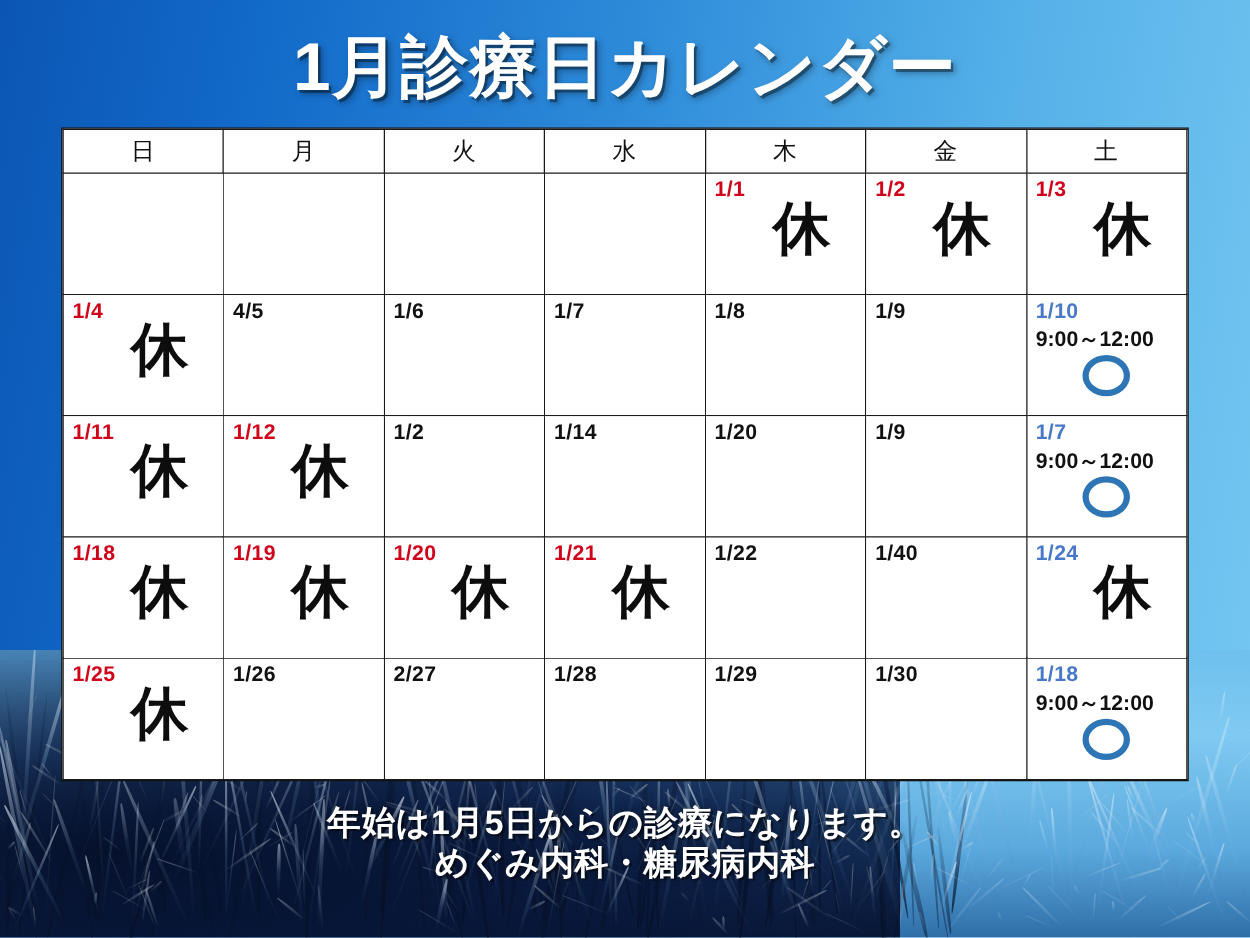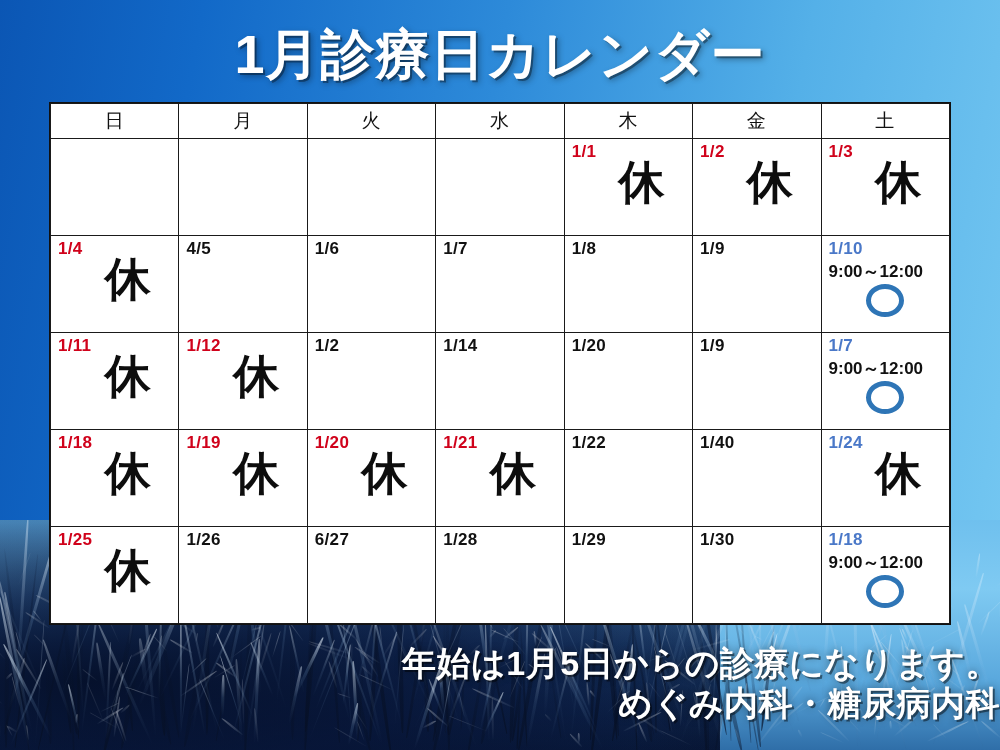--- a/index.html
+++ b/index.html
@@ -184,24 +184,23 @@
     top: 643px;
     text-align: center;
     color: #ffffff;
     font-weight: bold;
     line-height: 1.18;
     text-shadow:
       2px 2px 0 rgba(0,0,0,0.45),
       0 0 8px rgba(0,0,0,0.45);
   }
   .footer-line {
-    font-size: 34px;
+    font-size: 27px;
     white-space: nowrap;
     letter-spacing: 0.5px;
-    text-align: right;
   }
 </style>
 </head>
 <body>
 
 <div id="poster">
 
   <div class="photo-band">
     <div class="photo-sky"></div>
     <div class="photo-dark"></div>
@@ -806,21 +805,21 @@
           </tr>
           <tr>
             <td class="closed">
               <div class="date-label sun">1/25</div>
               <div class="closed-mark">休</div>
             </td>
             <td class="">
               <div class="date-label ">1/26</div>
             </td>
             <td class="">
-              <div class="date-label ">6/27</div>
+              <div class="date-label ">2/27</div>
             </td>
             <td class="">
               <div class="date-label ">1/28</div>
             </td>
             <td class="">
               <div class="date-label ">1/29</div>
             </td>
             <td class="">
               <div class="date-label ">1/30</div>
             </td>

